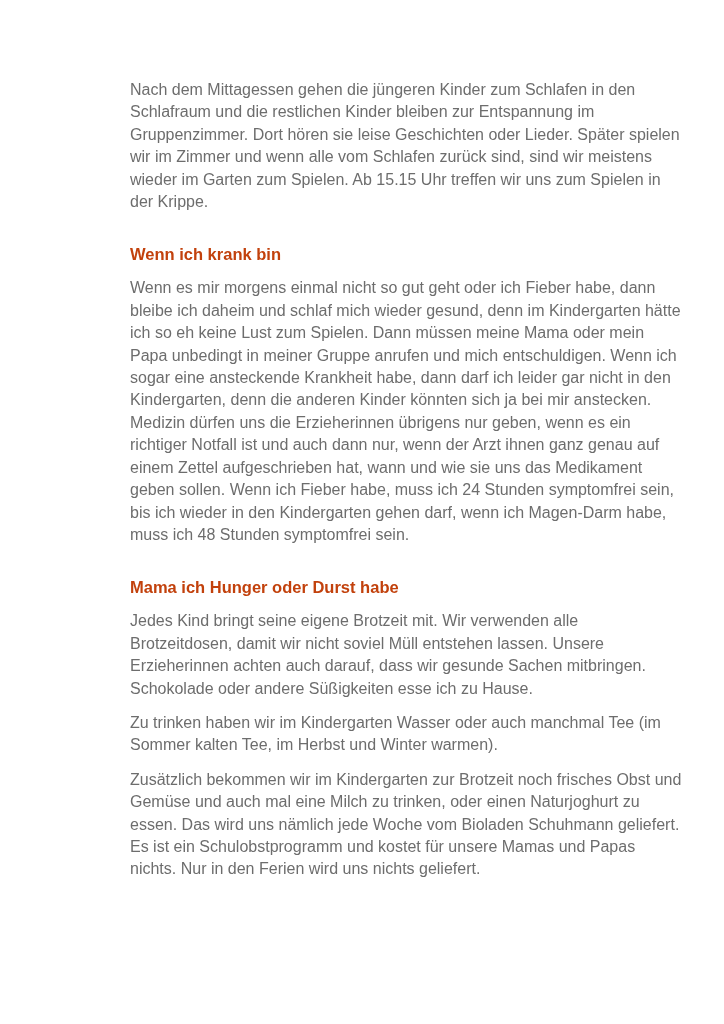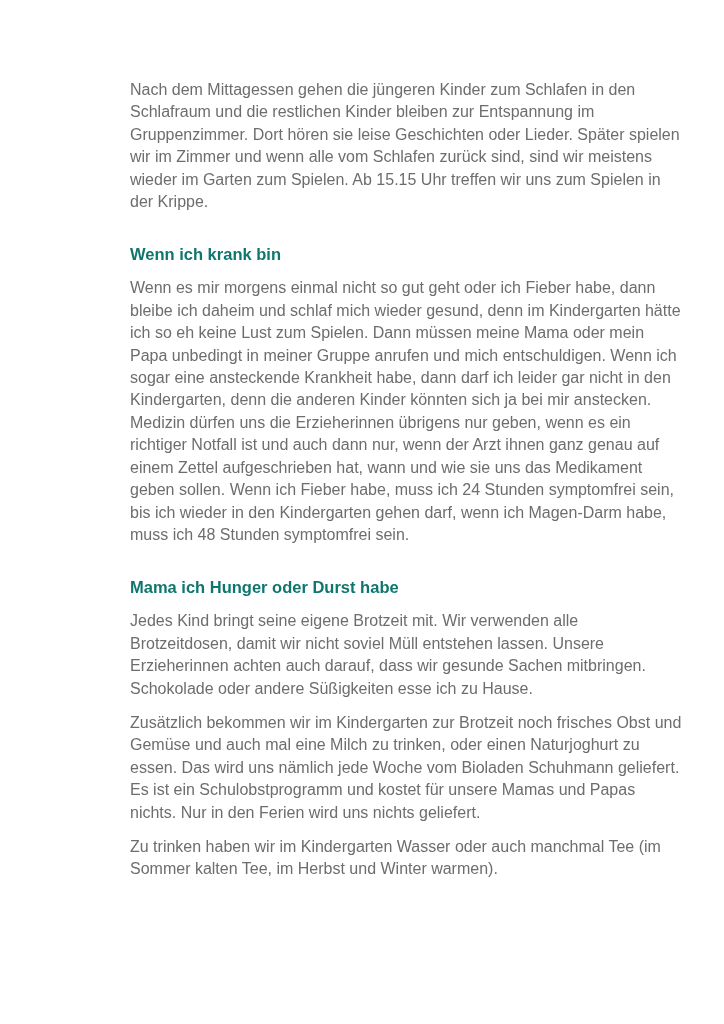--- a/index.html
+++ b/index.html
@@ -28,39 +28,39 @@
     line-height: 22.4px;
     color: #6d6d6d;
     font-weight: 400;
     text-align: left;
   }
   .section-heading {
     margin: 31px 0 13px 0;
     font-size: 16.5px;
     line-height: 20px;
     font-weight: 700;
-    color: #0f766e;
+    color: #c2410c;
   }
   
   .para-gap-large { margin-bottom: 0; }
 </style>
 </head>
 <body>
 
 <div class="page">
   <div class="content">
 
     <p class="body-text para-gap-large">Nach dem Mittagessen gehen die jüngeren Kinder zum Schlafen in den Schlafraum und die restlichen Kinder bleiben zur Entspannung im Gruppenzimmer. Dort hören sie leise Geschichten oder Lieder. Später spielen wir im Zimmer und wenn alle vom Schlafen zurück sind, sind wir meistens wieder im Garten zum Spielen. Ab 15.15 Uhr treffen wir uns zum Spielen in der Krippe.</p>
 
     <h2 class="section-heading">Wenn ich krank bin</h2>
 
     <p class="body-text para-gap-large">Wenn es mir morgens einmal nicht so gut geht oder ich Fieber habe, dann bleibe ich daheim und schlaf mich wieder gesund, denn im Kindergarten hätte ich so eh keine Lust zum Spielen. Dann müssen meine Mama oder mein Papa unbedingt in meiner Gruppe anrufen und mich entschuldigen. Wenn ich sogar eine ansteckende Krankheit habe, dann darf ich leider gar nicht in den Kindergarten, denn die anderen Kinder könnten sich ja bei mir anstecken. Medizin dürfen uns die Erzieherinnen übrigens nur geben, wenn es ein richtiger Notfall ist und auch dann nur, wenn der Arzt ihnen ganz genau auf einem Zettel aufgeschrieben hat, wann und wie sie uns das Medikament geben sollen. Wenn ich Fieber habe, muss ich 24 Stunden symptomfrei sein, bis ich wieder in den Kindergarten gehen darf, wenn ich Magen-Darm habe, muss ich 48 Stunden symptomfrei sein.</p>
 
     <h2 class="section-heading">Mama ich Hunger oder Durst habe</h2>
 
     <p class="body-text">Jedes Kind bringt seine eigene Brotzeit mit. Wir verwenden alle Brotzeitdosen, damit wir nicht soviel Müll entstehen lassen. Unsere Erzieherinnen achten auch darauf, dass wir gesunde Sachen mitbringen. Schokolade oder andere Süßigkeiten esse ich zu Hause.</p>
 
+    <p class="body-text">Zu trinken haben wir im Kindergarten Wasser oder auch manchmal Tee (im Sommer kalten Tee, im Herbst und Winter warmen).</p>
+
     <p class="body-text">Zusätzlich bekommen wir im Kindergarten zur Brotzeit noch frisches Obst und Gemüse und auch mal eine Milch zu trinken, oder einen Naturjoghurt zu essen. Das wird uns nämlich jede Woche vom Bioladen Schuhmann geliefert. Es ist ein Schulobstprogramm und kostet für unsere Mamas und Papas nichts. Nur in den Ferien wird uns nichts geliefert.</p>
-
-    <p class="body-text">Zu trinken haben wir im Kindergarten Wasser oder auch manchmal Tee (im Sommer kalten Tee, im Herbst und Winter warmen).</p>
 
   </div>
 </div>
 
 </body></html>

